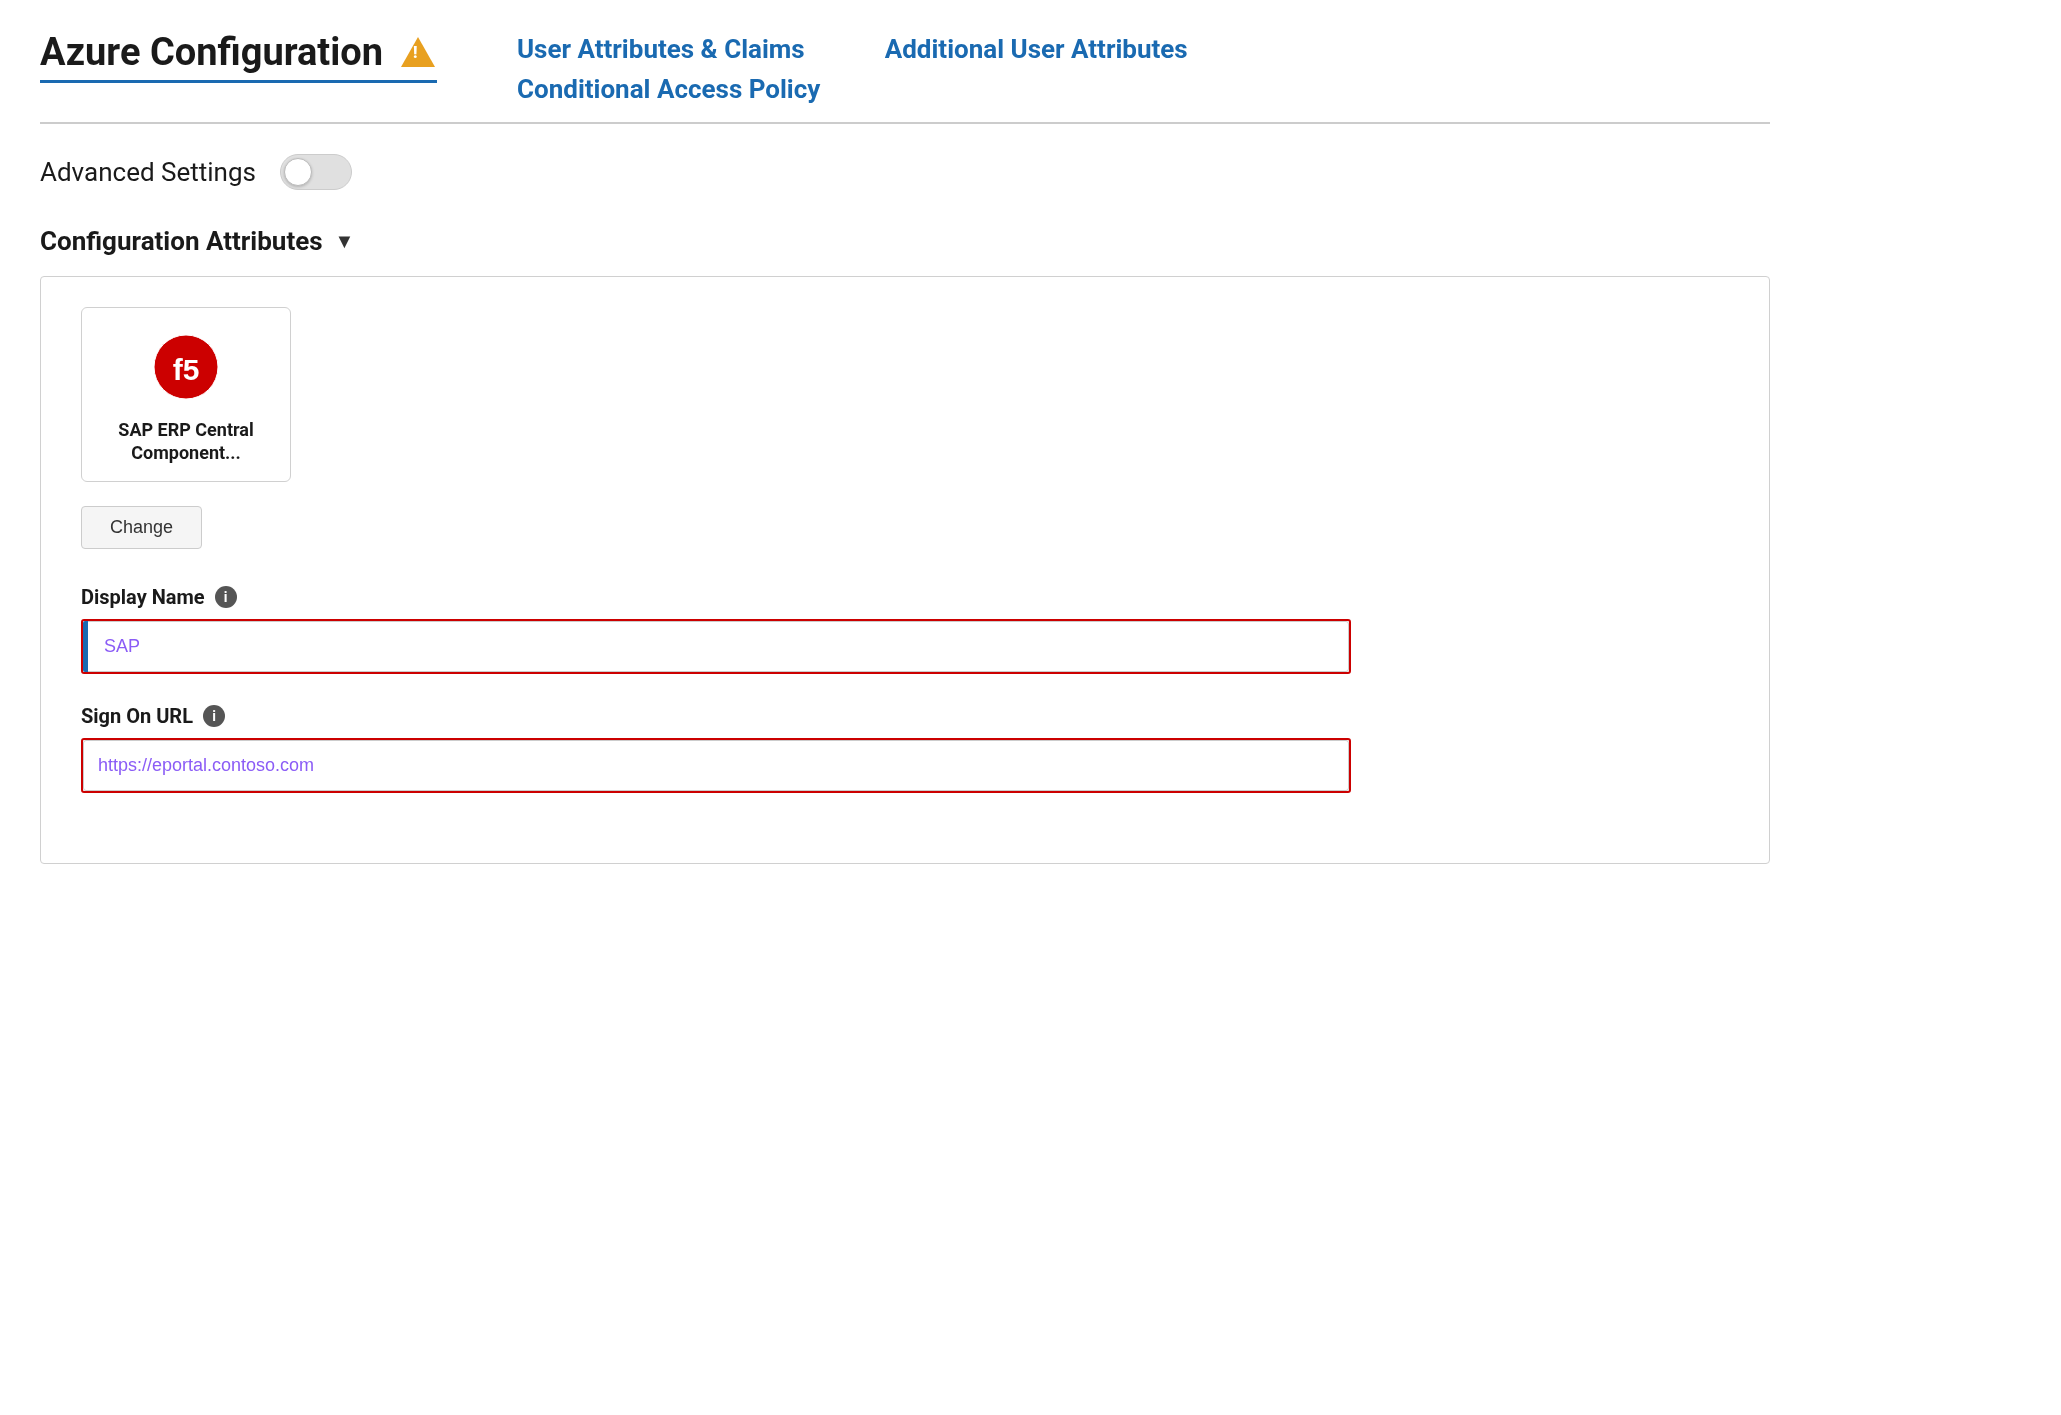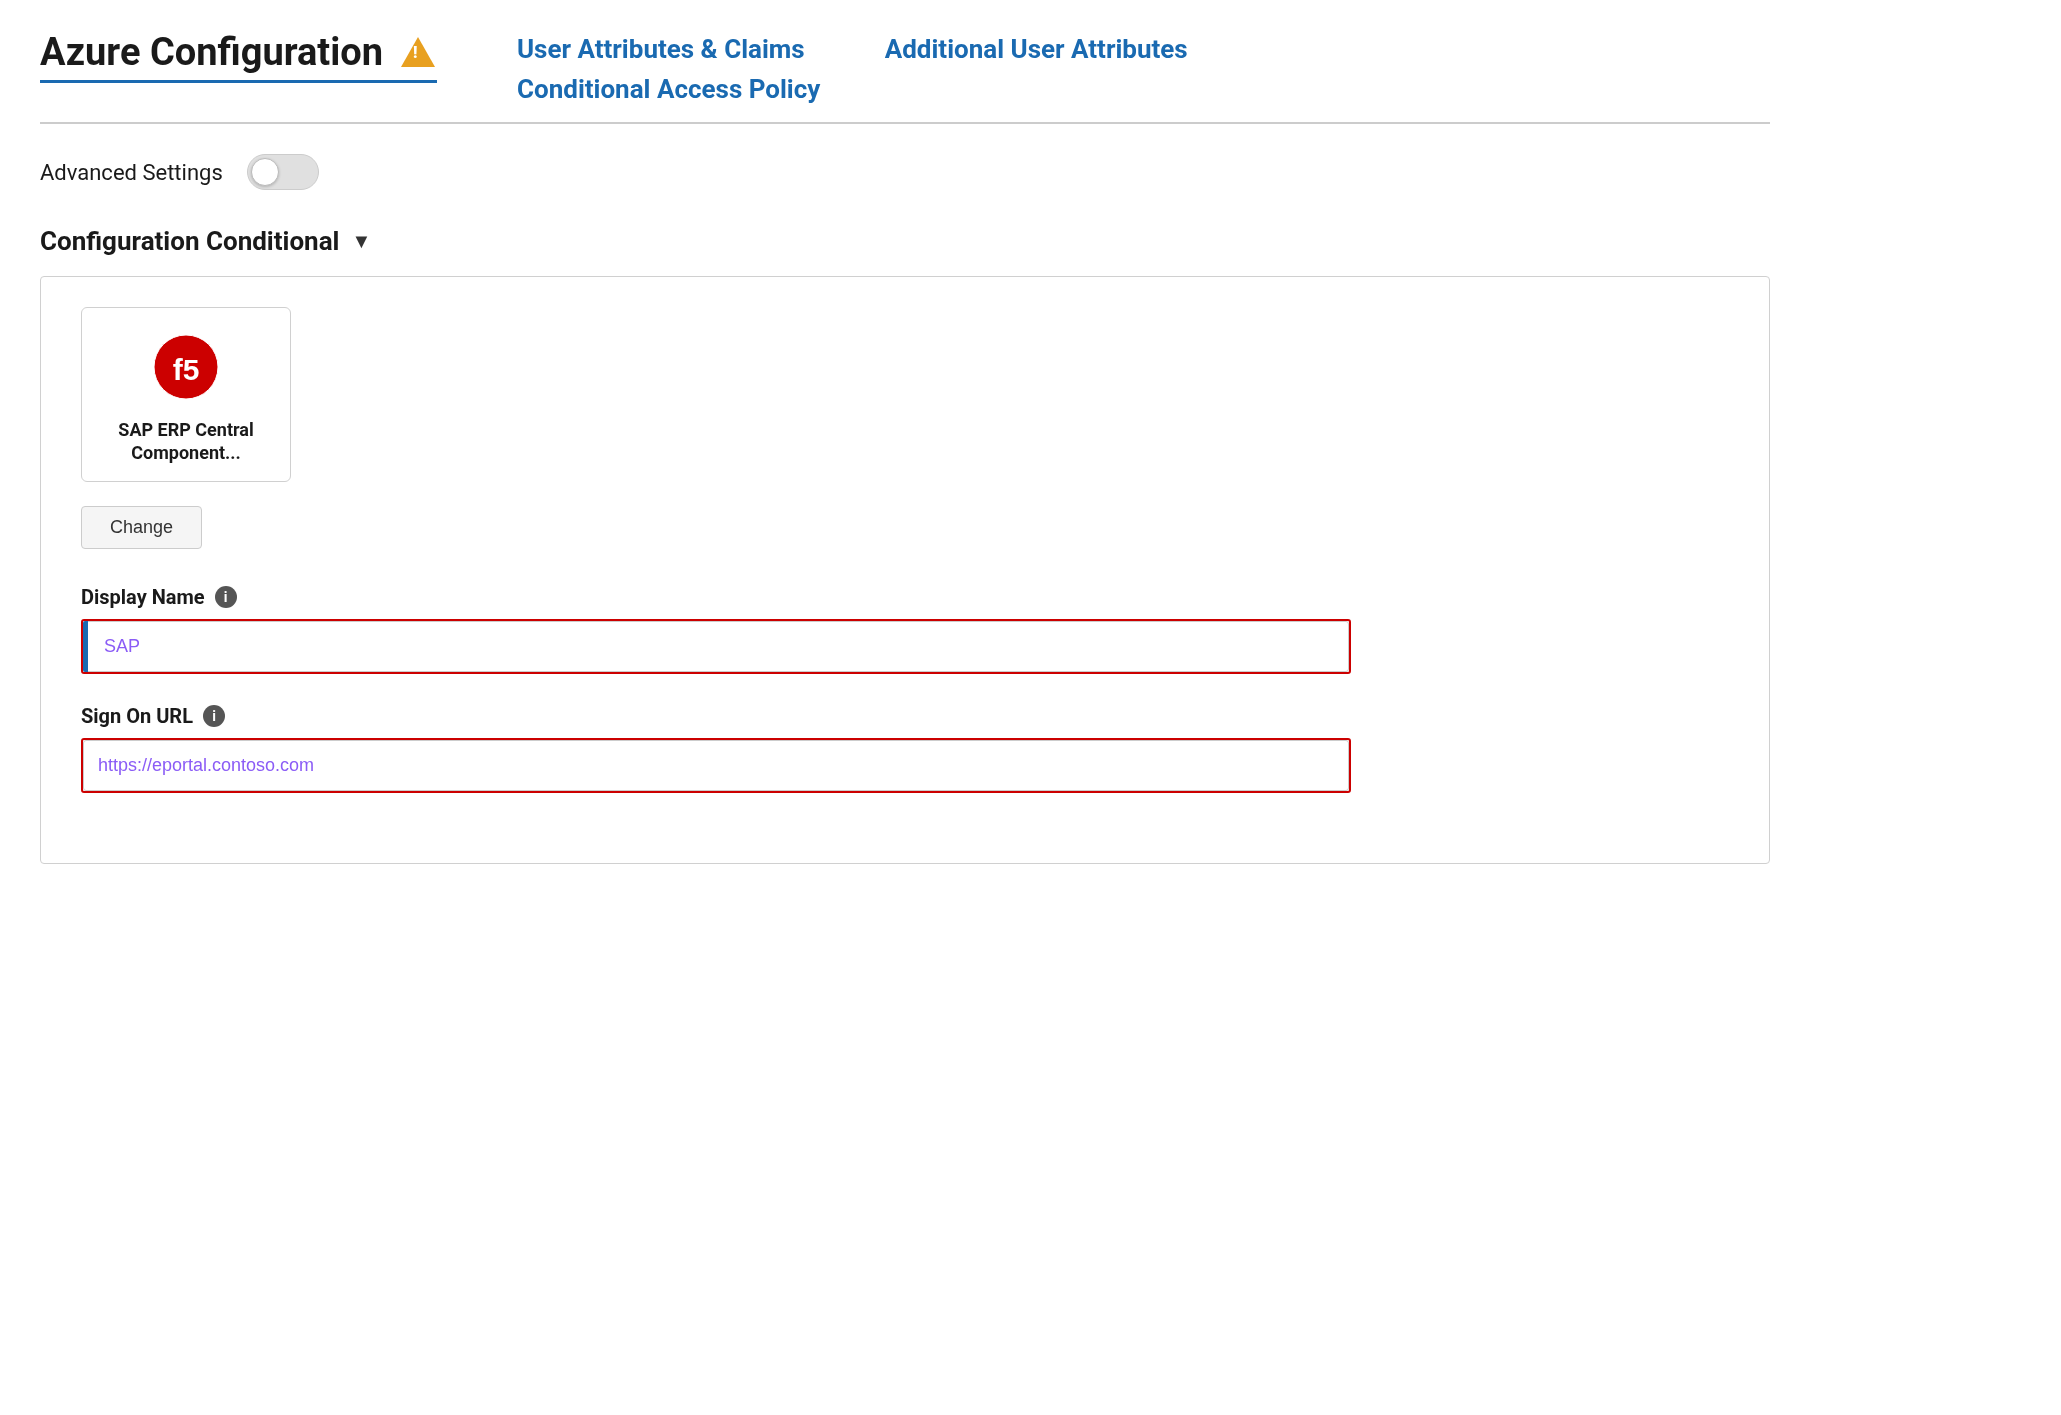--- a/index.html
+++ b/index.html
@@ -99,21 +99,21 @@
     
     .advanced-settings-section {
       display: flex;
       align-items: center;
       gap: 24px;
       margin-bottom: 36px;
       margin-top: 10px;
     }
 
     .advanced-settings-label {
-      font-size: 22px;
+      font-size: 26px;
       font-weight: 400;
       color: #1a1a1a;
     }
 
     
     .toggle-switch {
       position: relative;
       width: 72px;
       height: 36px;
       cursor: pointer;
@@ -305,21 +305,21 @@
   <div class="advanced-settings-section">
     <span class="advanced-settings-label">Advanced Settings</span>
     <div class="toggle-switch">
       <div class="toggle-track">
         <div class="toggle-thumb"></div>
       </div>
     </div>
   </div>
 
   <div class="config-properties-header">
-    <span class="config-properties-title">Configuration Conditional</span>
+    <span class="config-properties-title">Configuration Attributes</span>
     <span class="chevron-down">▼</span>
   </div>
 
   <div class="config-properties-box">
 
     
     <div class="app-card">
       <div class="app-logo">
 
         <svg class="f5-logo" viewBox="0 0 66 66" xmlns="http://www.w3.org/2000/svg">

